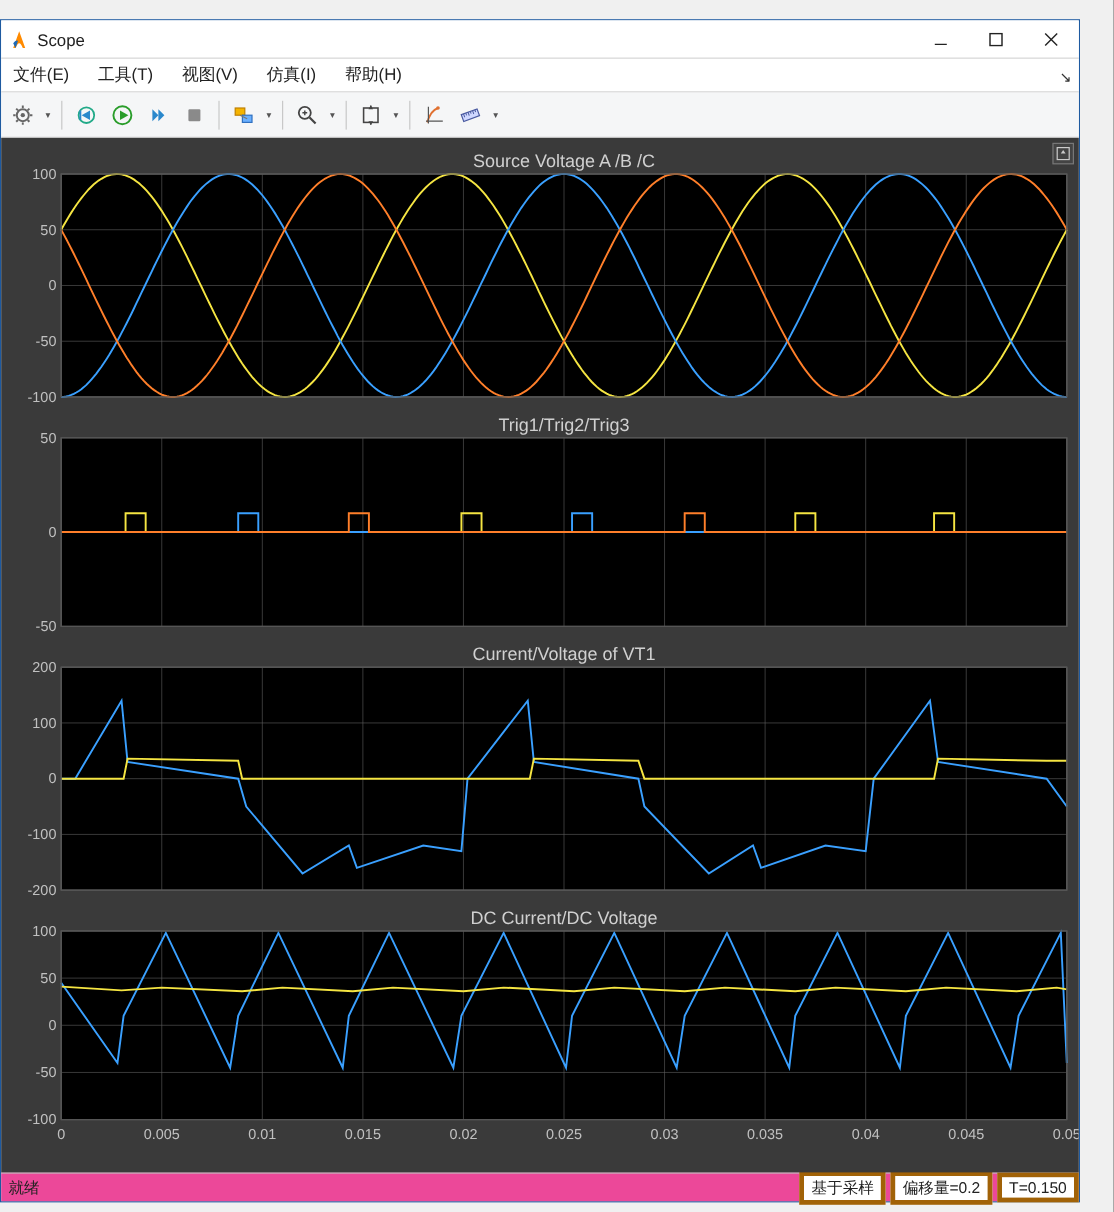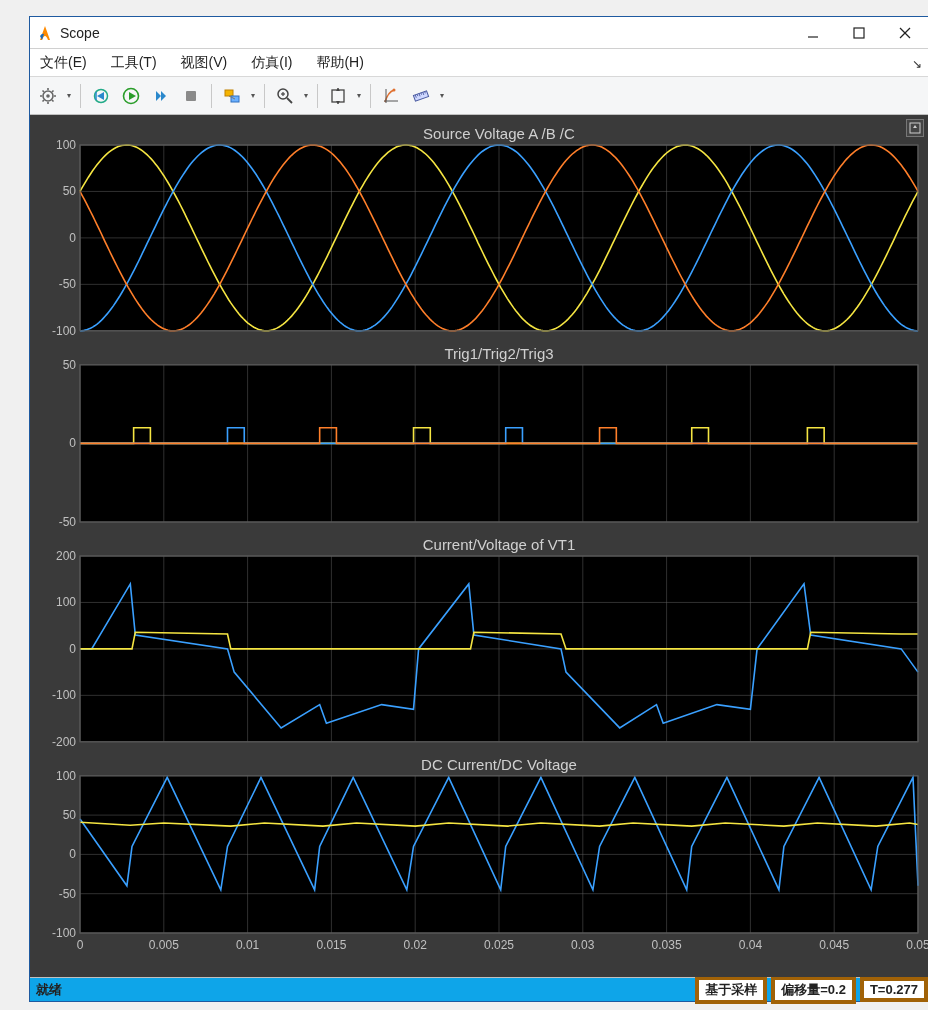--- a/index.html
+++ b/index.html
@@ -6,21 +6,21 @@
   body {
     font-family: "Microsoft YaHei", "Segoe UI", Tahoma, sans-serif;
     background: #f0f0f0;
     width: 928px;
     height: 1010px;
     overflow: hidden;
     position: relative;
   }
   .window {
     position: absolute;
-    left: 29px;
+    left: 0;
     top: 16px;
     width: 900px;
     height: 986px;
     background: #fff;
     border: 1px solid #1e5aa0;
     display: flex;
     flex-direction: column;
   }
   .titlebar {
     height: 32px;
@@ -111,27 +111,26 @@
     color: #555;
   }
   .scope-area {
     flex: 1;
     background: #3a3a3a;
     position: relative;
     overflow: hidden;
   }
   .statusbar {
     height: 24px;
-    background: #0ea5e9;
+    background: #ec4899;
     border-top: 1px solid #c0c0c0;
     display: flex;
     align-items: center;
     font-size: 13px;
     color: #222;
-    font-weight: bold;
   }
   .status-left { padding-left: 6px; flex: 1; }
   .status-box {
     border: 4px solid #a16207;
     padding: 1px 6px;
     margin-left: 4px;
     background: #fff;
   }
   svg.plot { display: block; }
   .subplot-title {
@@ -426,16 +425,16 @@
         <text class="tick-label" x="720.4" y="834" text-anchor="middle">0.04</text>
         <text class="tick-label" x="804.1999999999999" y="834" text-anchor="middle">0.045</text>
         <text class="tick-label" x="888" y="834" text-anchor="middle">0.05</text>
       </svg>
   </div>
 
   <div class="statusbar">
     <span class="status-left">就绪</span>
     <span class="status-box">基于采样</span>
     <span class="status-box">偏移量=0.2</span>
-    <span class="status-box">T=0.277</span>
+    <span class="status-box">T=0.150</span>
   </div>
 
 </div>
 
 </body></html>

